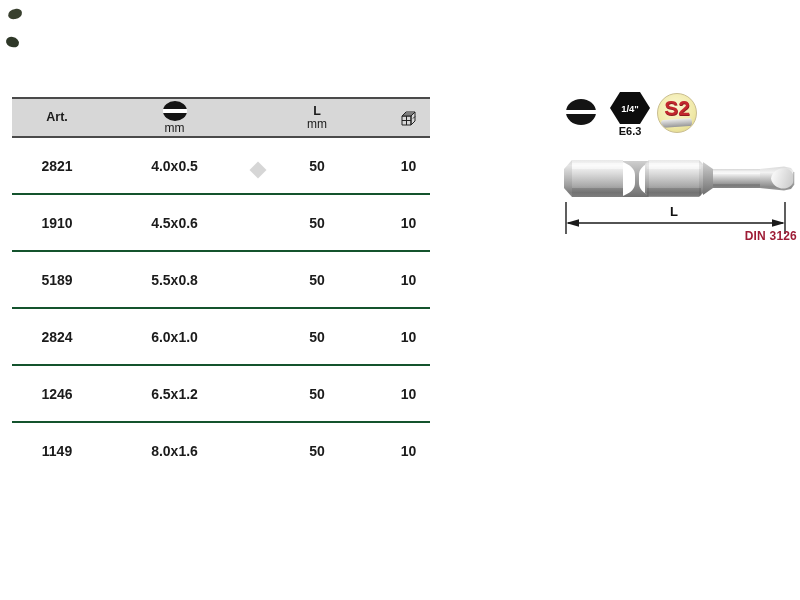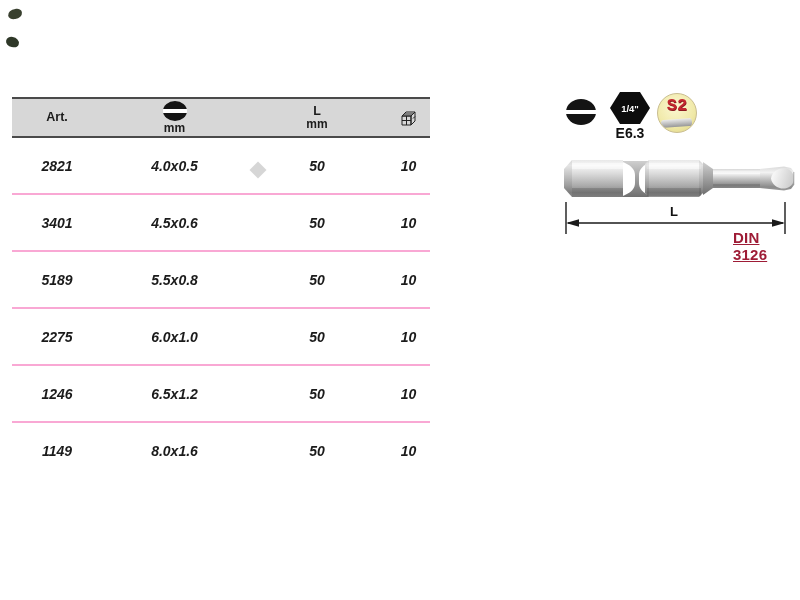--- a/index.html
+++ b/index.html
@@ -11,49 +11,49 @@
   .smudge.m1{left:8px;top:9px;width:14px;height:10px;border-radius:60% 40% 55% 45%;transform:rotate(-8deg);}
   .smudge.m2{left:6px;top:37px;width:13px;height:10px;background:#2f3828;border-radius:50% 60% 40% 55%;transform:rotate(10deg);}
 
   
   .table{position:absolute;left:12px;top:97px;width:418px;}
   .thead{display:grid;grid-template-columns:90px 145px 140px 43px;height:37px;
          background:#d7d7d7;border-top:2px solid #4a4a4a;border-bottom:2px solid #4a4a4a;
          align-items:center;justify-items:center;}
   .hcell{display:flex;flex-direction:column;align-items:center;justify-content:center;line-height:1.05;}
   .hlabel{font-weight:bold;font-size:12.5px;}
-  .hunit{font-weight:bold;font-size:12px;}
+  .hunit{font-weight:normal;font-size:12px;}
   .slot-icon{background:linear-gradient(to bottom,#141414 0 41%,#ffffff 41% 59%,#141414 59% 100%);
              border-radius:50%;}
   .slot-icon.hdr{width:24px;height:20px;margin-bottom:1px;}
   .row{display:grid;grid-template-columns:90px 145px 140px 43px;height:55px;
-       border-bottom:2px solid #f9a8d4;align-items:center;justify-items:center;
-       font-weight:bold;font-size:14px;font-style:italic;}
+       border-bottom:2px solid #14532d;align-items:center;justify-items:center;
+       font-weight:bold;font-size:14px;}
   .diamond{position:absolute;left:252px;top:164px;width:12px;height:12px;
            background:#d6d6d6;transform:rotate(45deg);}
 
   
   .slot-icon.panel{position:absolute;left:566px;top:99px;width:30px;height:26px;}
   .hex-wrap{position:absolute;left:610px;top:92px;width:40px;height:32px;}
   .hex-label{position:absolute;left:0;top:0;width:40px;height:32px;display:flex;
              align-items:center;justify-content:center;color:#fff;font-weight:bold;font-size:9.5px;}
   .e63{position:absolute;left:608px;top:125px;width:44px;text-align:center;
-       font-weight:bold;font-size:14px;color:#111;}
+       font-weight:bold;font-size:11px;color:#111;}
   .s2-badge{position:absolute;left:657px;top:93px;width:38px;height:38px;border-radius:50%;
             overflow:hidden;border:1px solid #c9bd8f;
             background:radial-gradient(circle at 45% 35%,#fbf7d2 0%,#f0e9a8 60%,#ddd27f 100%);}
-  .s2-text{margin-top:2px;text-align:center;color:#c3272e;font-weight:bold;font-size:17px;
-           letter-spacing:0px;text-shadow:0.5px 0.5px 0 #8d1a20;font-family:Liberation Mono, monospace;}
+  .s2-text{margin-top:2px;text-align:center;color:#c3272e;font-weight:bold;font-size:21px;
+           letter-spacing:0px;text-shadow:0.5px 0.5px 0 #8d1a20;}
   .s2-bit{position:absolute;bottom:5px;left:3px;width:31px;height:8px;border-radius:3px;
           background:linear-gradient(#ececec,#969696);transform:rotate(-4deg);}
 
   
   .diagram{position:absolute;left:558px;top:152px;width:242px;height:100px;}
-  .din{position:absolute;left:733px;top:229px;width:64px;
-       font-weight:bold;font-size:15px;color:#9e1c36;letter-spacing:.2px;text-decoration:underline;}
+  .din{position:absolute;left:733px;top:229px;width:64px;text-align:right;
+       font-weight:bold;font-size:12px;color:#9e1c36;letter-spacing:.2px;}
 </style>
 </head>
 <body>
 
 <div class="page">
 
   <div class="smudge m1"></div>
   <div class="smudge m2"></div>
 
   <div class="table">
@@ -84,33 +84,33 @@
       </div>
     </div>
 
     <div class="row">
       <span>2821</span>
       <span>4.0x0.5</span>
       <span>50</span>
       <span>10</span>
     </div>
     <div class="row">
-      <span>3401</span>
+      <span>1910</span>
       <span>4.5x0.6</span>
       <span>50</span>
       <span>10</span>
     </div>
     <div class="row">
       <span>5189</span>
       <span>5.5x0.8</span>
       <span>50</span>
       <span>10</span>
     </div>
     <div class="row">
-      <span>2275</span>
+      <span>2824</span>
       <span>6.0x1.0</span>
       <span>50</span>
       <span>10</span>
     </div>
     <div class="row">
       <span>1246</span>
       <span>6.5x1.2</span>
       <span>50</span>
       <span>10</span>
     </div>

